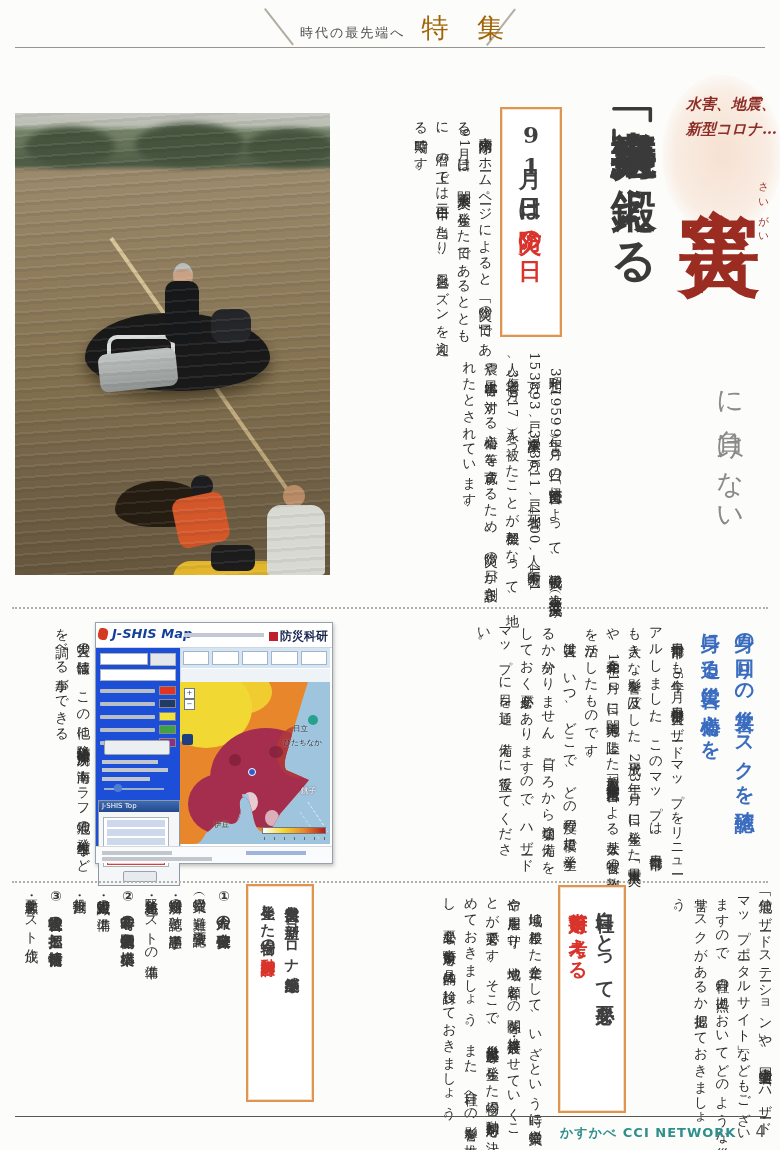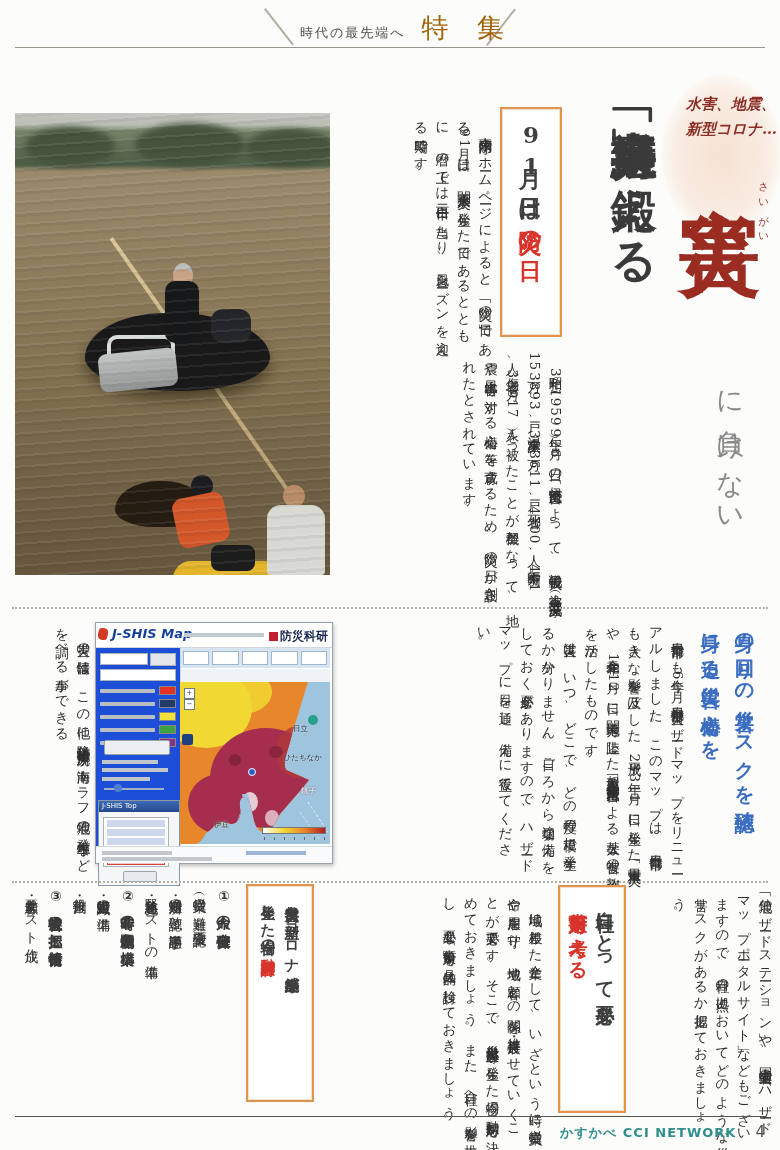--- a/index.html
+++ b/index.html
@@ -112,21 +112,21 @@
   #sb-overlay{position:absolute;left:2px;top:152px;width:80px;height:84px;background:#f4f6f8;border:1px solid #8d98a5;}
   #sb-overlay-title{height:11px;background:linear-gradient(180deg,#3e6cb5,#24488c);color:#fff;font-size:7px;line-height:11px;padding-left:3px;}
   #sb-overlay-list{position:absolute;left:4px;top:16px;width:64px;height:48px;background:#fff;border:1px solid #aab2ba;}
   .ov-row{height:7px;margin:2px 3px;background:#cdd8ec;}
   .ov-row.hot{background:#f6c7c3;border:0.5px solid #d04338;}
   #sb-overlay-btn{position:absolute;left:24px;bottom:3px;width:32px;height:9px;background:#e7eaee;border:1px solid #9aa2ab;border-radius:2px;}
 
   #map-area{position:absolute;left:84px;top:59px;width:150px;height:162px;overflow:hidden;background:#9fc4dd;}
   .map-label{position:absolute;font-size:7.5px;color:#1d2a3a;text-shadow:0 0 2px rgba(255,255,255,.8);}
   .map-label-0{right:22px;top:42px;}
-  .map-label-1{right:8px;top:71px;text-align:right;}
+  .map-label-1{right:8px;top:56px;text-align:right;}
   .map-label-2{right:14px;top:104px;color:#fff;text-shadow:0 0 2px rgba(60,0,20,.8);}
   .map-label-3{left:34px;bottom:14px;color:#3a2a10;}
   .zoom-btn{position:absolute;width:9px;height:9px;background:#fff;border:1px solid #6d7a88;font-size:7px;line-height:8px;text-align:center;color:#445;}
   #zoom-in{left:4px;top:6px;} #zoom-out{left:4px;top:17px;}
   #map-chip{position:absolute;left:2px;top:52px;width:11px;height:11px;background:#1d3f7d;border-radius:2px;}
   #map-scale{position:absolute;right:4px;bottom:10px;width:62px;height:5px;border:0.5px solid #777;}
   #map-scale-ticks{position:absolute;right:4px;bottom:4px;width:62px;height:3px;
     background:repeating-linear-gradient(90deg,#666 0 1px,transparent 1px 10px);}
   #map-footbar{position:absolute;left:0;bottom:0;width:236px;height:16px;background:#fafbfc;border-top:1px solid #d2d8de;}
 

